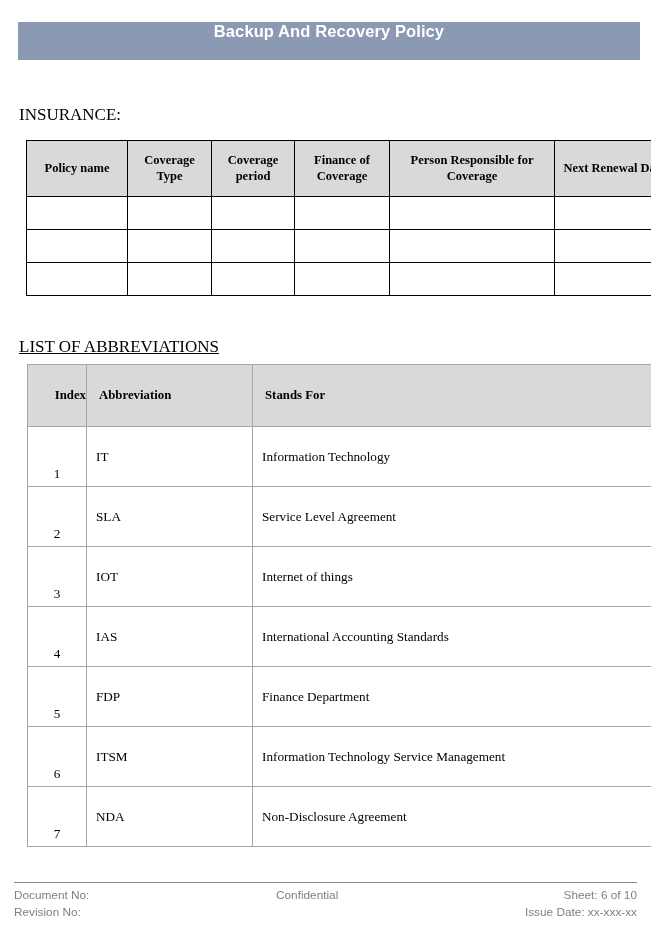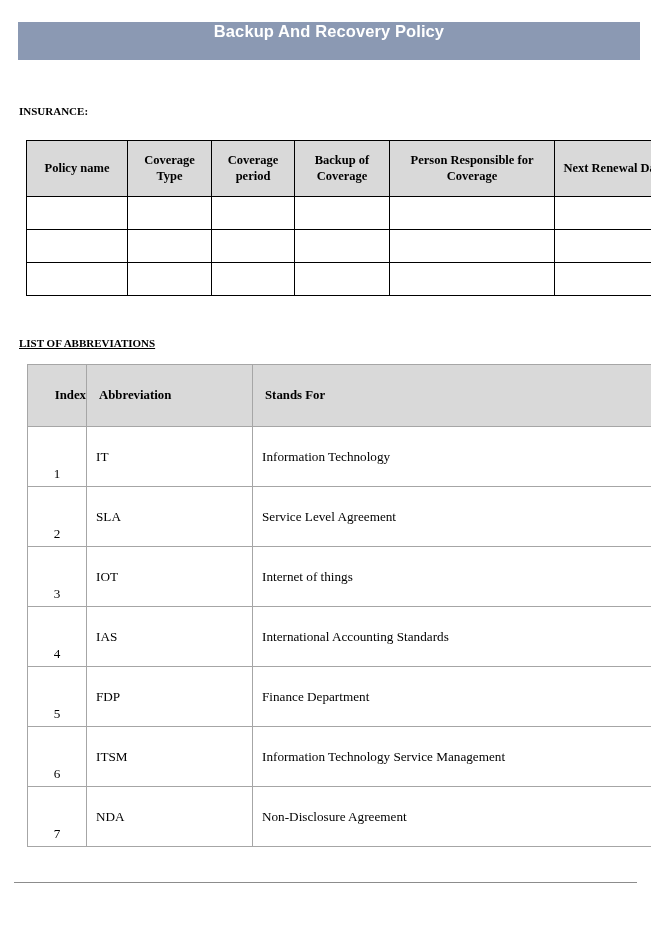--- a/index.html
+++ b/index.html
@@ -37,22 +37,22 @@
     font-weight: bold;
     font-size: 16.5px;
     color: #ffffff;
     letter-spacing: 0.1px;
   }
 
   
   .heading {
     position: absolute;
     font-family: "Liberation Serif", serif;
-    font-weight: bold;
-    font-size: 11px;
+    font-weight: normal;
+    font-size: 17px;
     color: #000000;
     white-space: nowrap;
   }
   .heading-insurance {
     left: 19px;
     top: 105px;
   }
   .heading-abbrev {
     left: 19px;
     top: 337px;
@@ -183,21 +183,21 @@
   </div>
 
   <div class="heading heading-insurance">INSURANCE:</div>
 
   <table class="ins-table">
     <thead>
       <tr>
         <th style="width:94px">Policy name</th>
         <th style="width:77px">Coverage Type</th>
         <th style="width:76px">Coverage period</th>
-        <th style="width:88px">Backup of Coverage</th>
+        <th style="width:88px">Finance of Coverage</th>
         <th style="width:158px">Person Responsible for Coverage</th>
         <th style="width:113px">Next Renewal Date</th>
       </tr>
     </thead>
     <tbody>
       <tr>
         <td></td>
         <td></td>
         <td></td>
         <td></td>
@@ -266,14 +266,27 @@
       </tr>
       <tr>
         <td class="cell-index">7</td>
         <td>NDA</td>
         <td>Non-Disclosure Agreement</td>
       </tr>
     </tbody>
   </table>
 
   <div class="footer-rule"></div>
+  <div class="footer">
+    <div class="footer-col-left">
+      <span class="footer-line">Document No:</span>
+      <span class="footer-line">Revision No:</span>
+    </div>
+    <div class="footer-col-center">
+      <span class="footer-line">Confidential</span>
+    </div>
+    <div class="footer-col-right">
+      <span class="footer-line">Sheet: 6 of 10</span>
+      <span class="footer-line">Issue Date: xx-xxx-xx</span>
+    </div>
+  </div>
 
 </div>
 
 </body></html>

